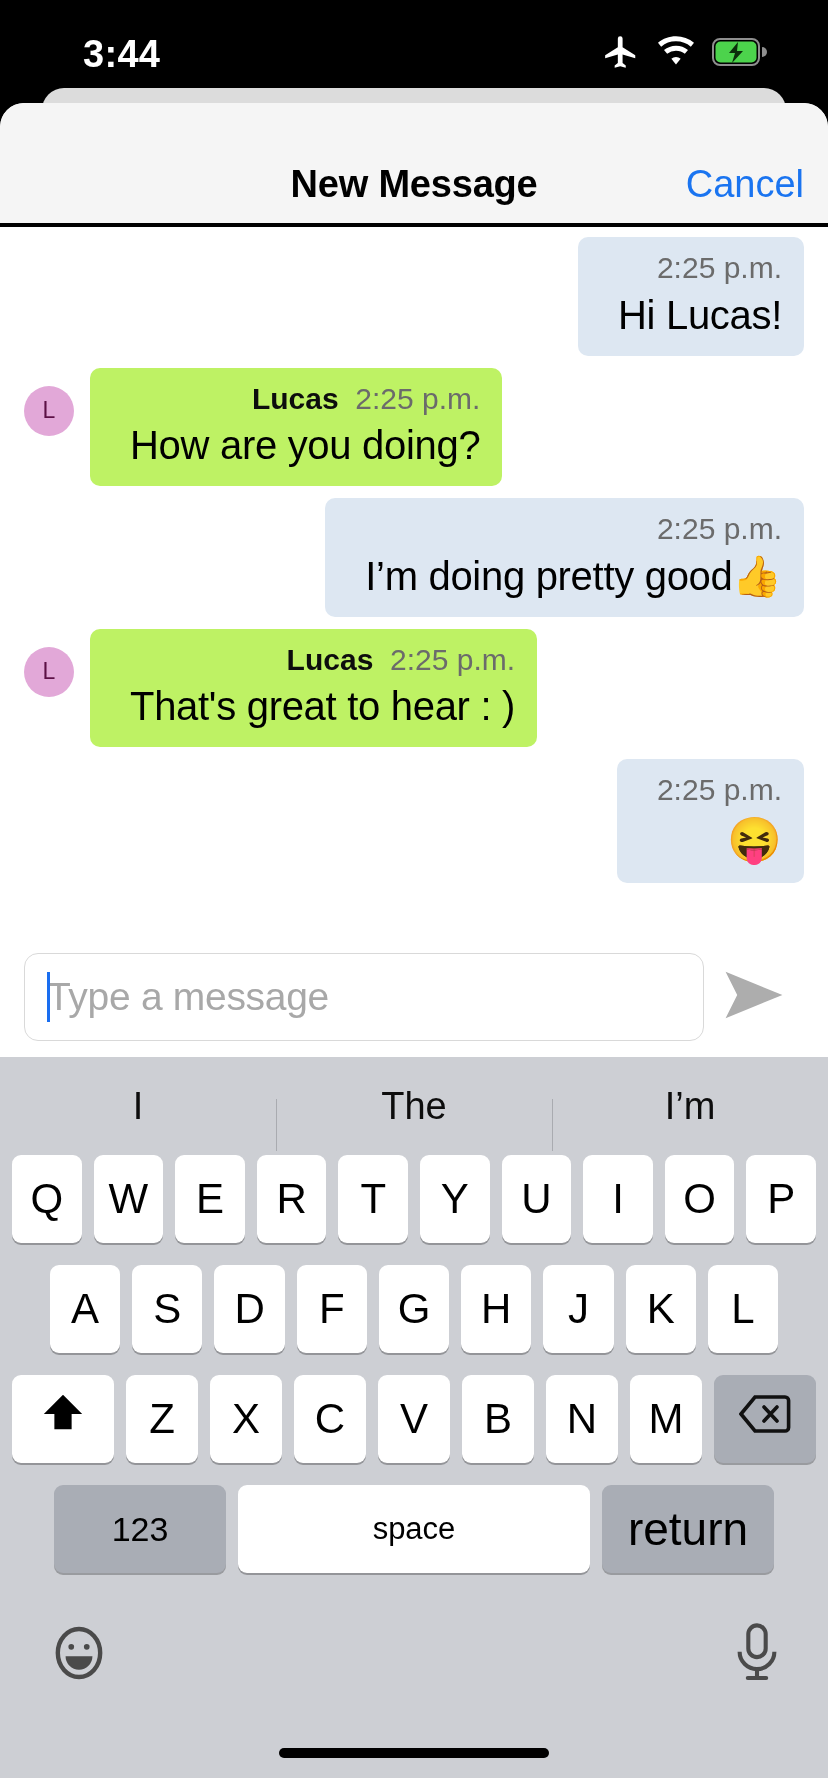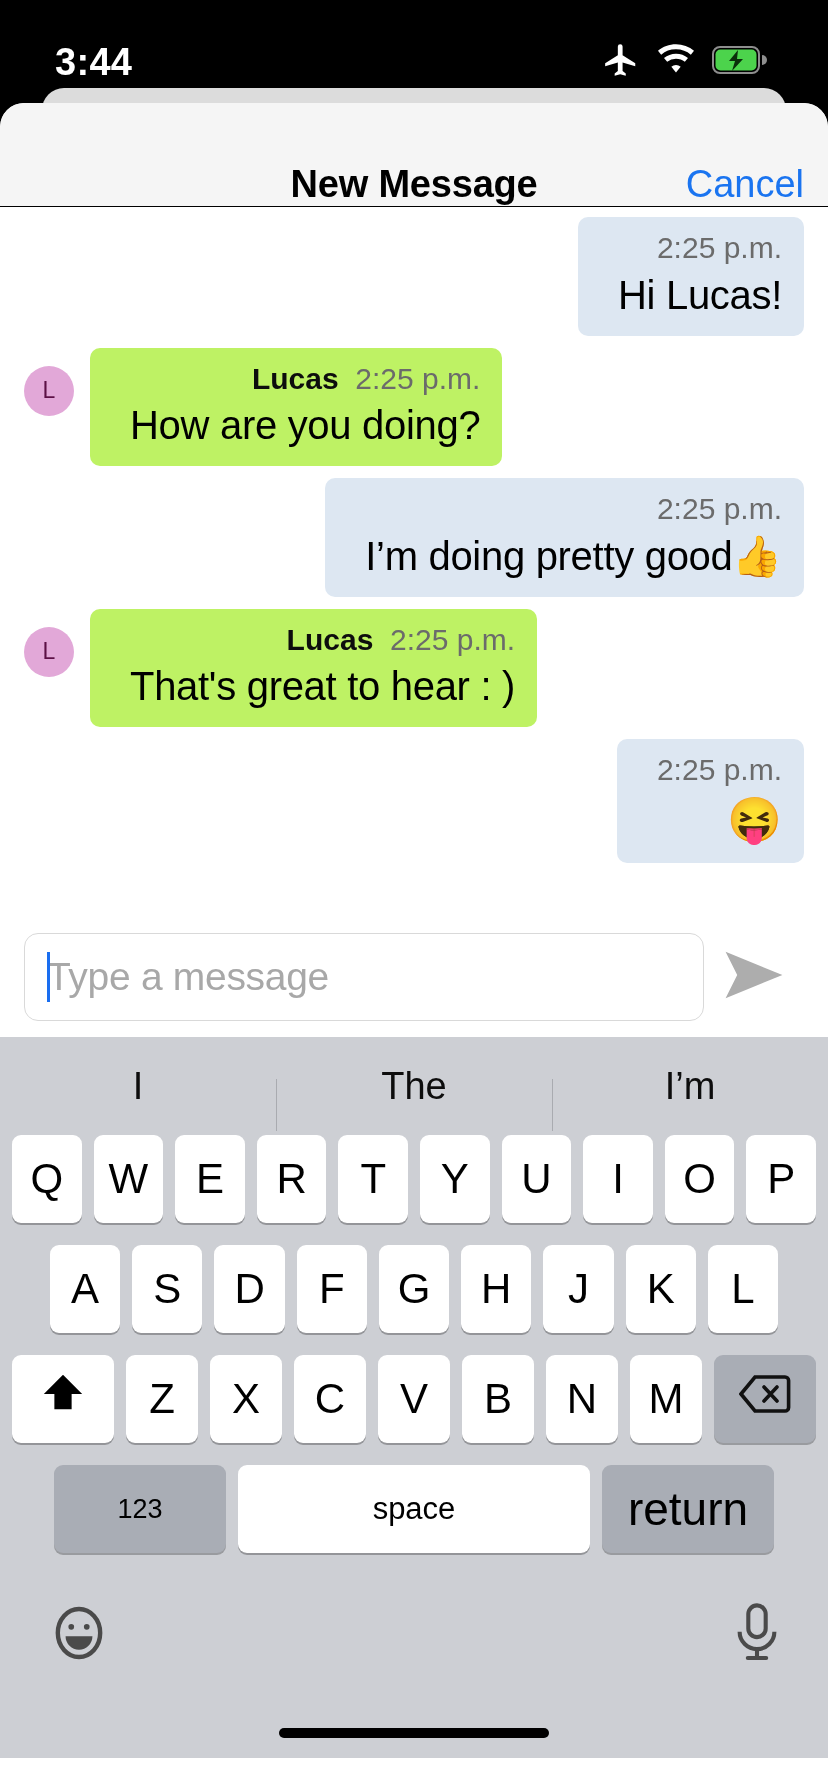--- a/index.html
+++ b/index.html
@@ -11,25 +11,25 @@
   }
   #screen {
     position: relative;
     width: 828px; height: 1792px;
     background: #000;
     overflow: hidden;
   }
 
   
   #status-bar {
-    position: absolute; top: 16px; left: 0;
+    position: absolute; top: 8px; left: 0;
     width: 828px; height: 92px;
     background: #000;
     display: flex; align-items: center; justify-content: space-between;
-    padding: 0 60px 0 55px;
+    padding: 0 60px 0 83px;
   }
   #status-time {
     color: #fff; font-size: 38px; font-weight: 600; letter-spacing: .3px;
   }
   #status-icons { display: flex; align-items: center; gap: 16px; }
   .sicon { display: block; }
 
   
   #card-behind {
     position: absolute; top: 88px; left: 42px;
@@ -43,23 +43,23 @@
     position: absolute; top: 103px; left: 0;
     width: 828px; height: 1689px;
     background: #ffffff;
     border-radius: 24px 24px 0 0;
     overflow: hidden;
   }
 
   
   #nav-bar {
     position: relative;
-    height: 104px;
+    height: 124px;
     background: #f5f5f5;
-    border-bottom: 1px solid #000000;
+    border-bottom: 4px solid #000000;
     border-radius: 24px 24px 0 0;
   }
   #nav-title {
     position: absolute; left: 0; right: 0; top: 60px;
     text-align: center;
     font-size: 38px; font-weight: 700; color: #000;
     letter-spacing: -0.2px;
   }
   #nav-cancel {
     position: absolute; right: 24px; top: 60px;
@@ -174,21 +174,21 @@
     display: flex; align-items: center; justify-content: center;
     height: 88px;
     flex: 1;
     margin: 0 6px;
     cursor: pointer;
     font-weight: 400;
   }
   .key.dark { background: #a9adb5; box-shadow: 0 2px 0 rgba(0,0,0,0.25); }
   .key.wide-shift { flex: 0 0 102px; }
   .key.wide-back  { flex: 0 0 102px; }
-  .key.k123   { flex: 0 0 172px; font-size: 27px; }
+  .key.k123   { flex: 0 0 172px; font-size: 34px; }
   .key.kspace { flex: 0 0 352px; font-size: 31px; }
   .key.kret   { flex: 0 0 172px; font-size: 46px; }
 
   #kb-bottom {
     height: 120px;
     display: flex; align-items: center; justify-content: space-between;
     padding: 0 48px;
     margin-top: 22px;
   }
   #home-indicator {

